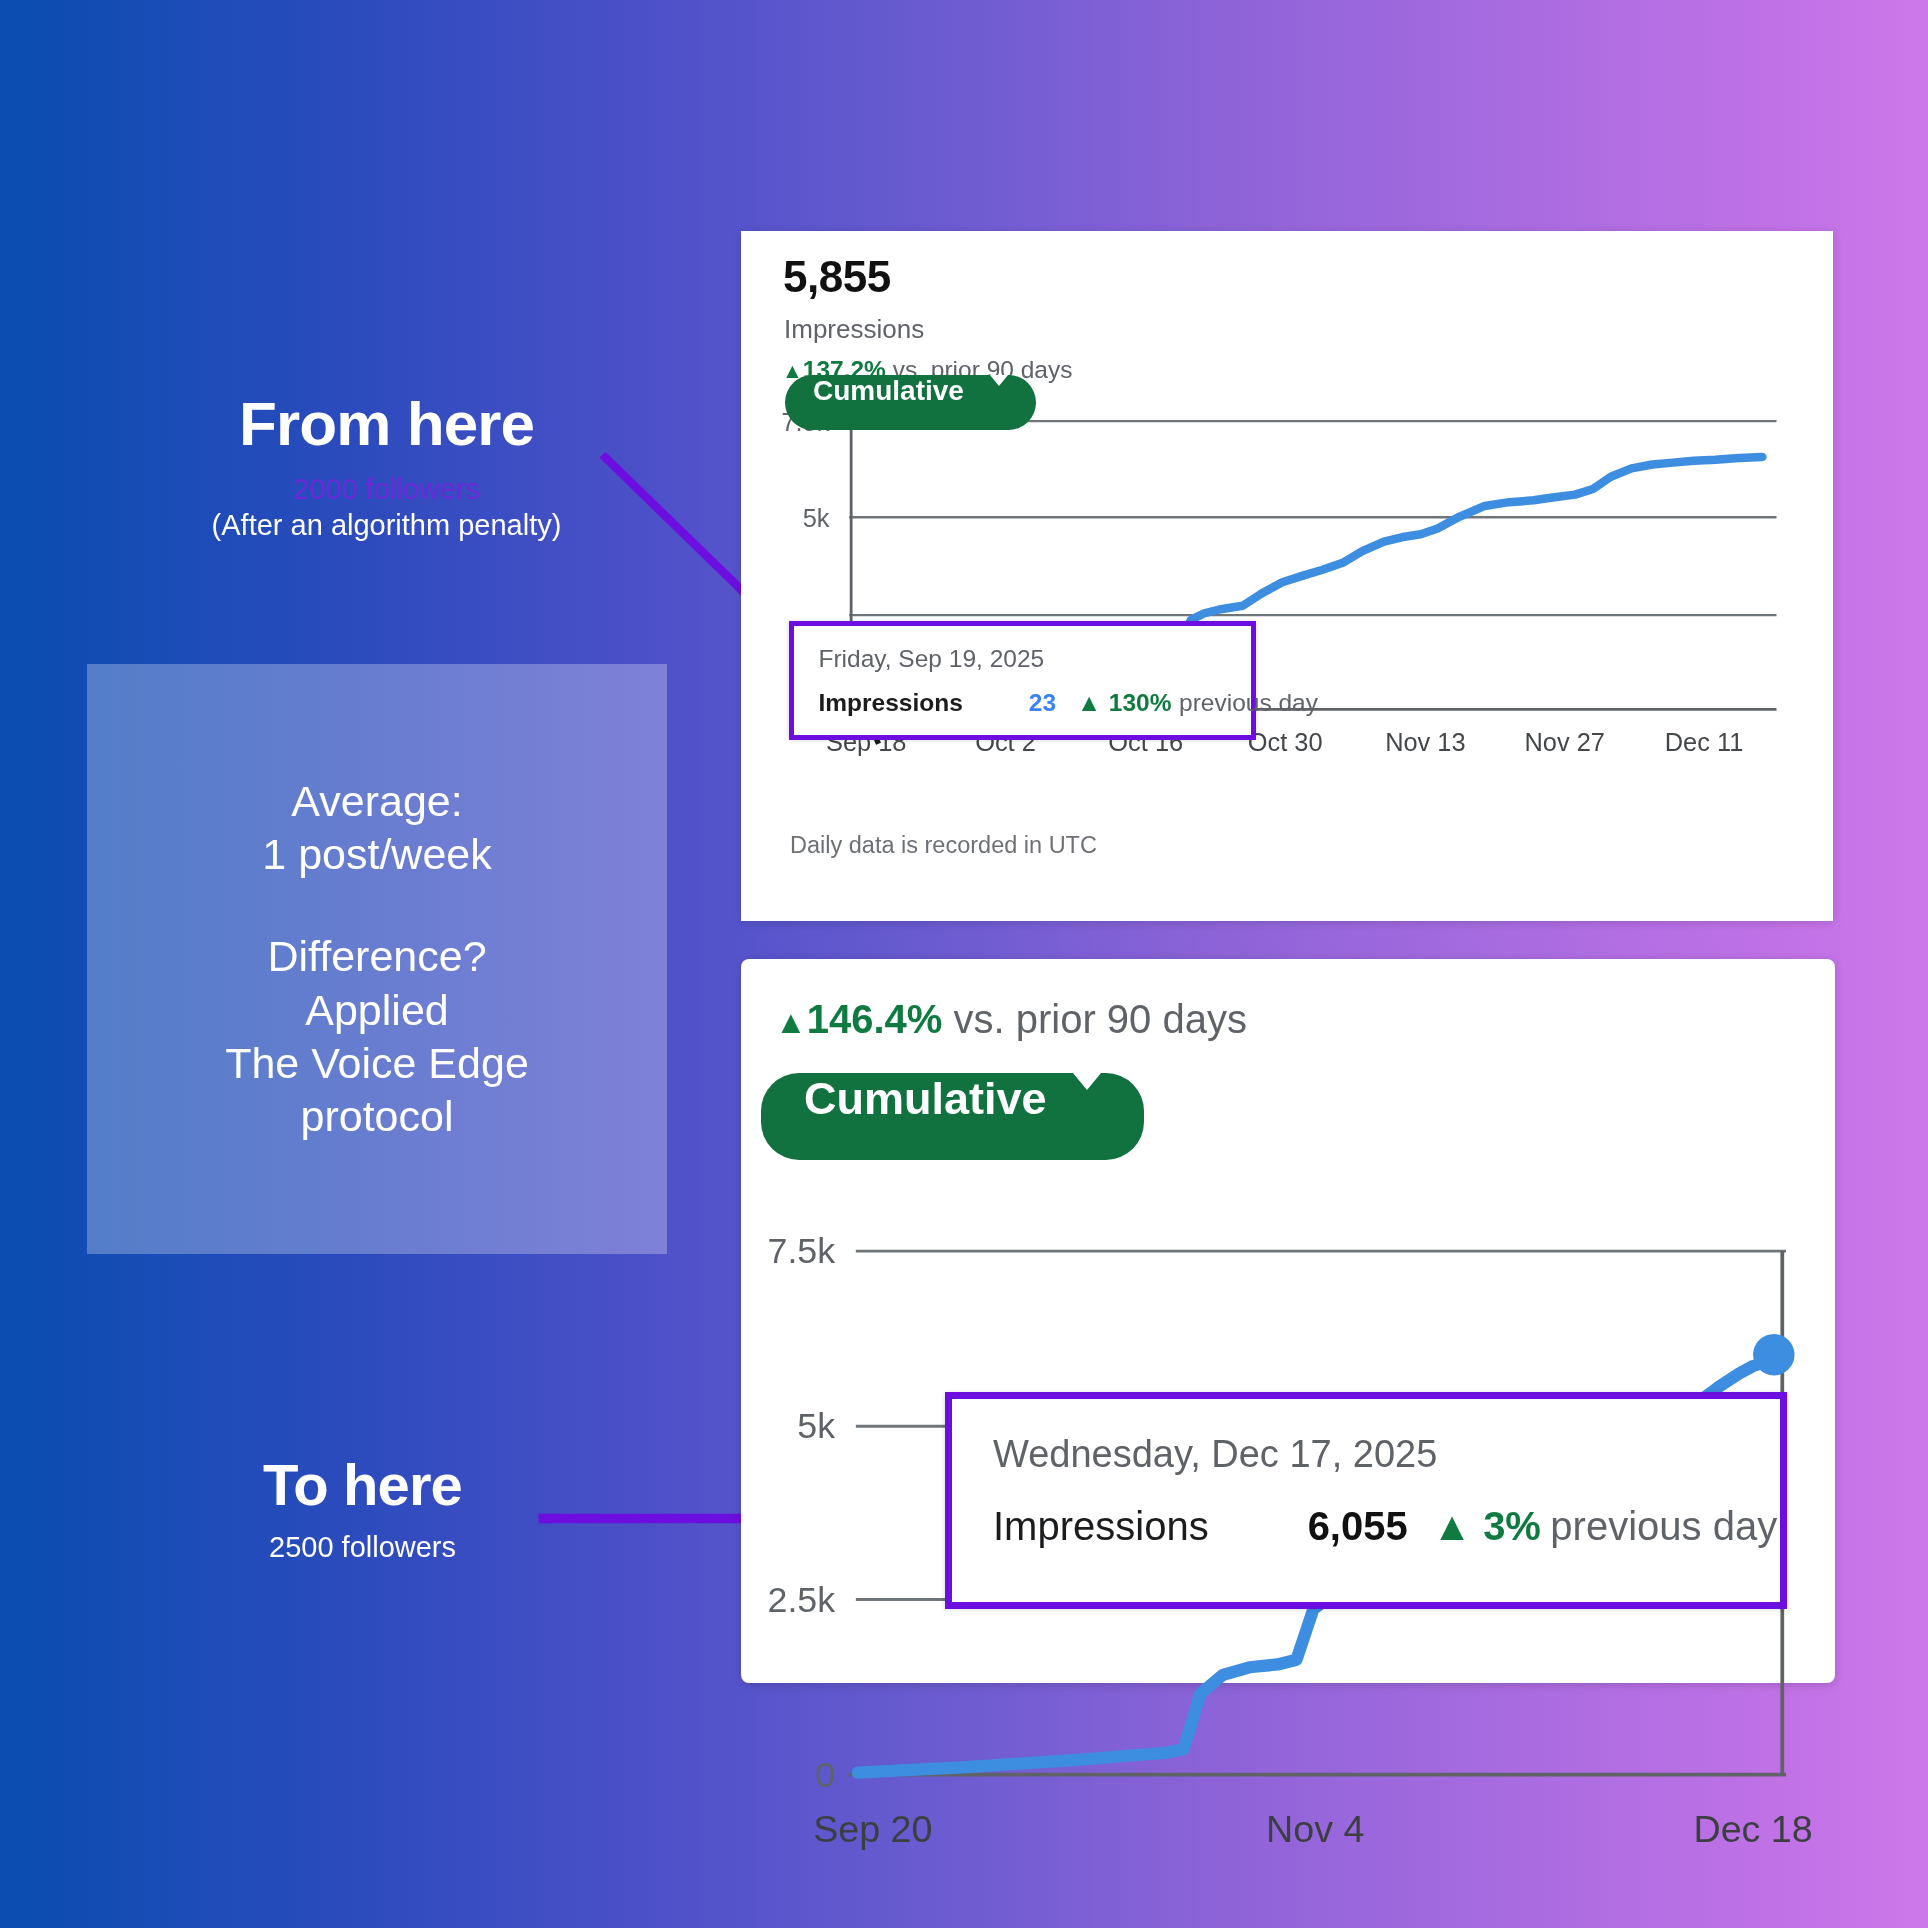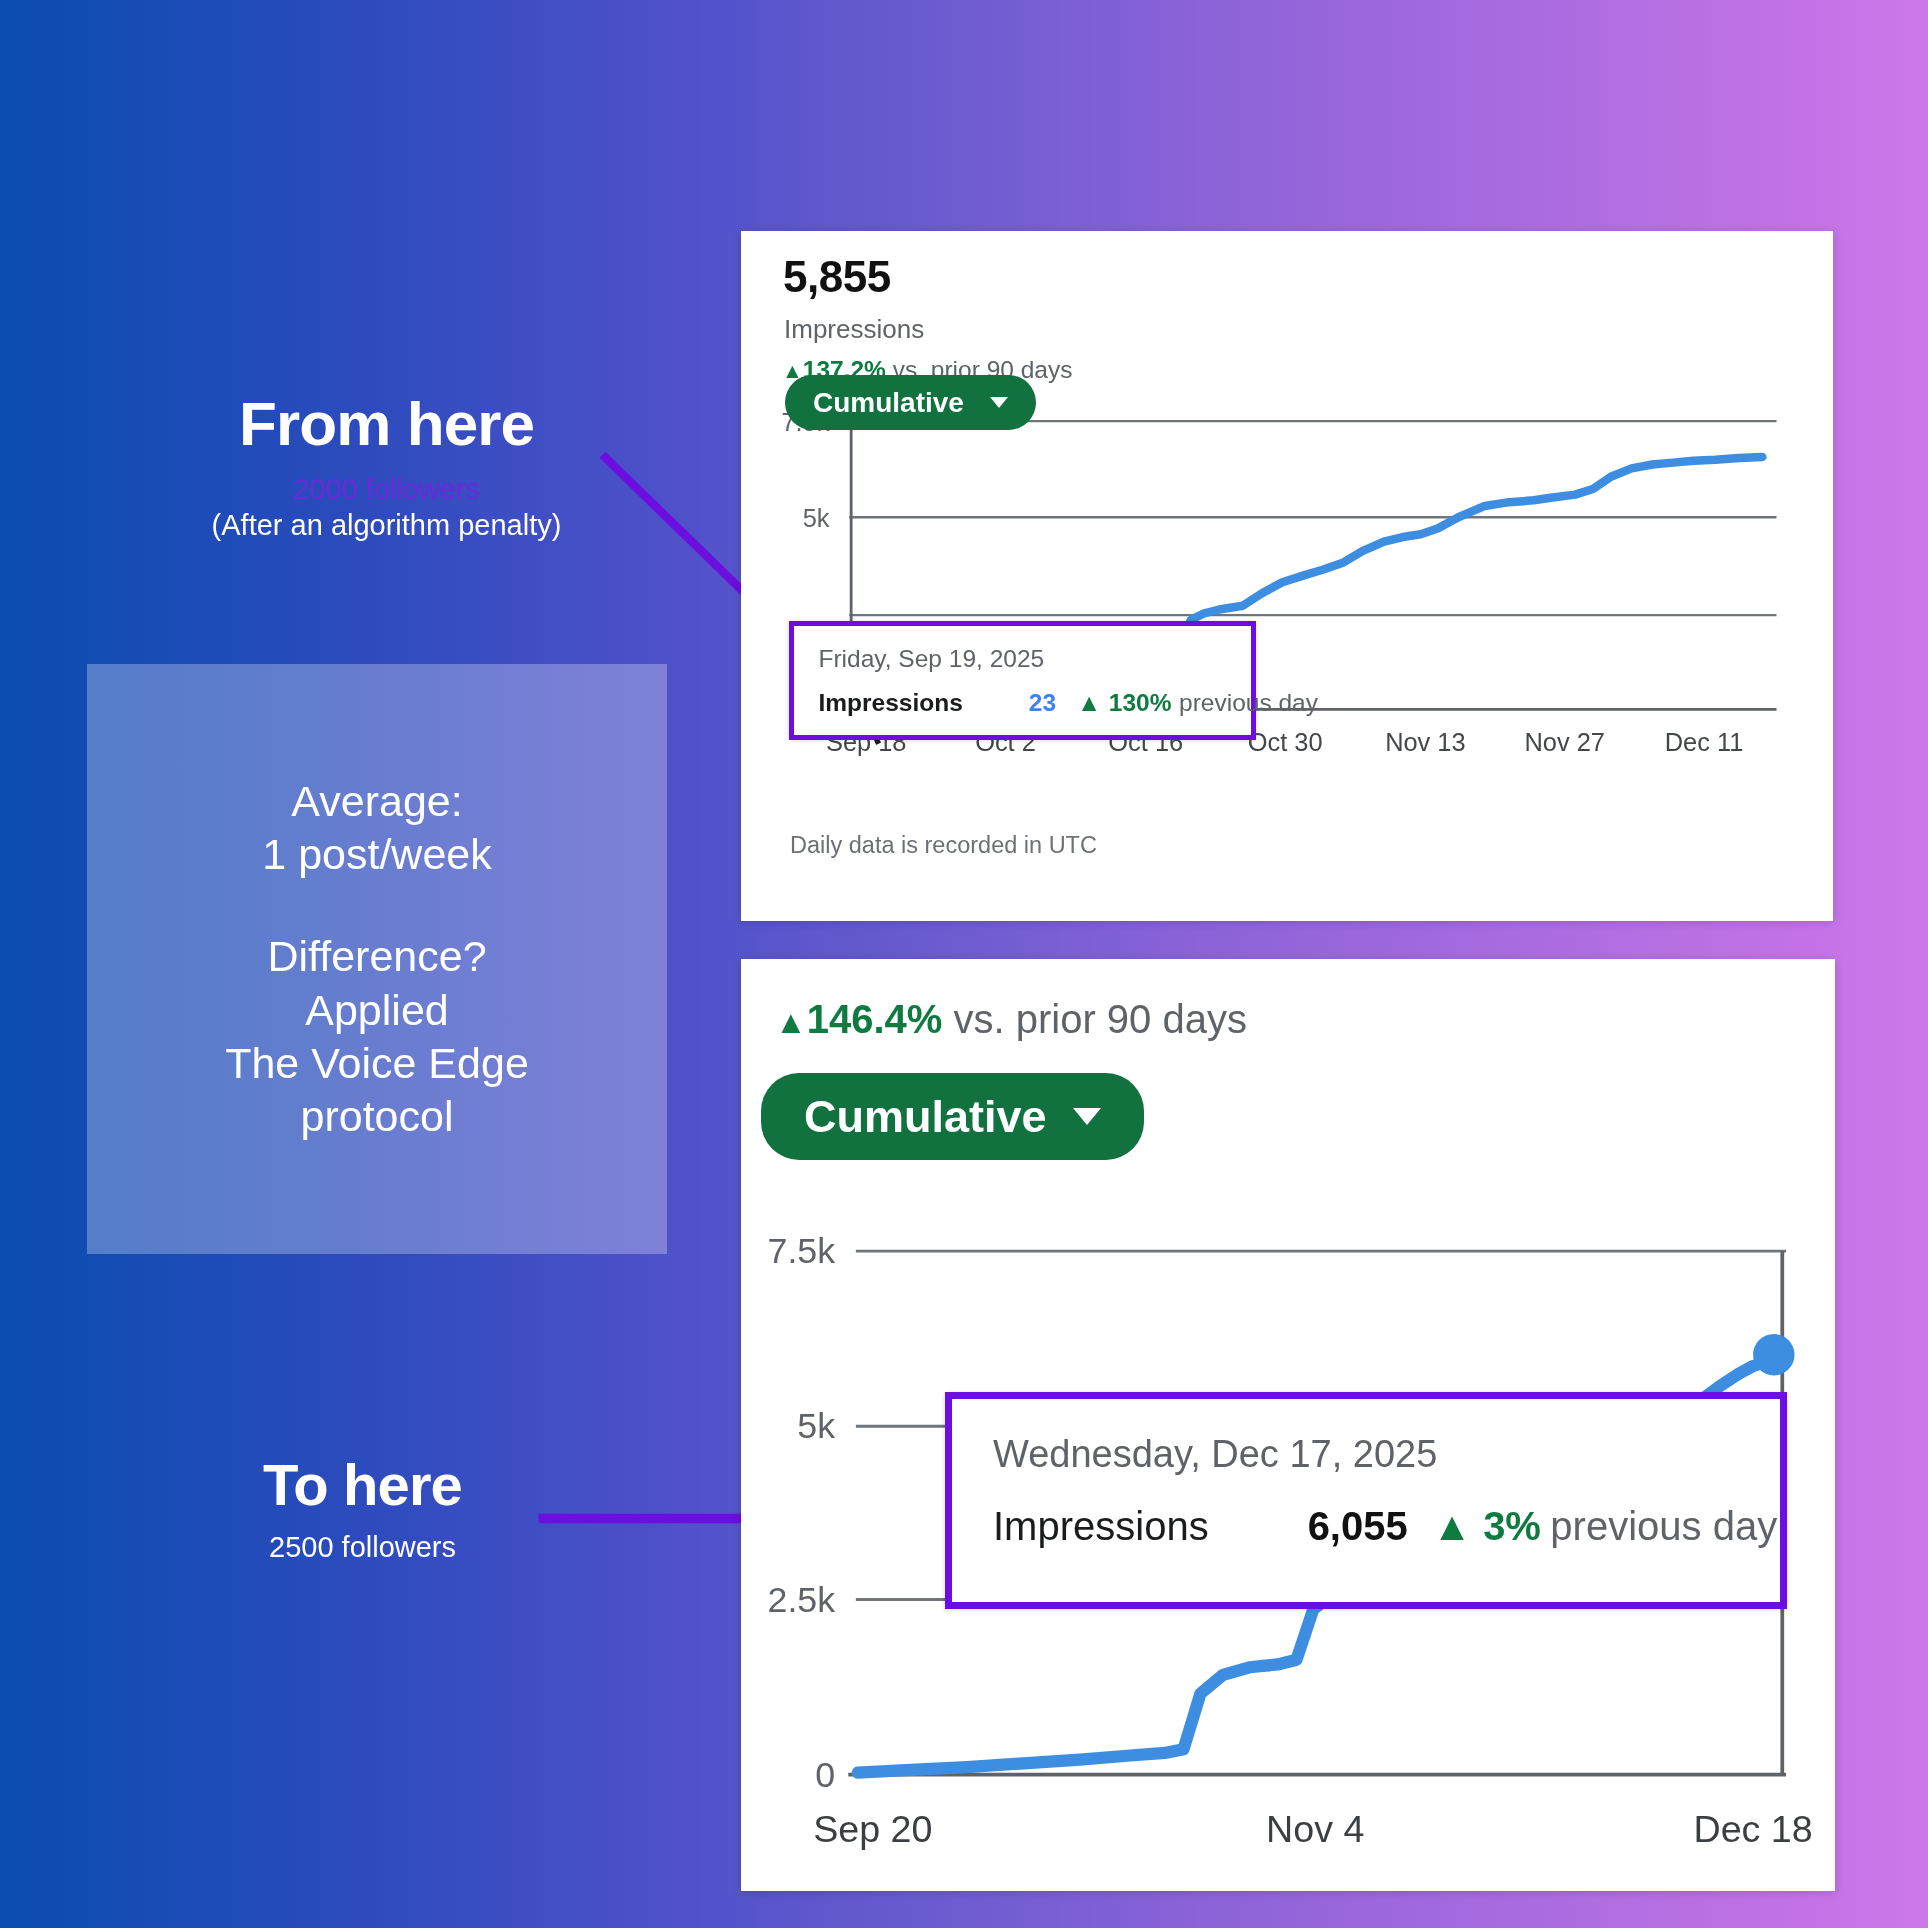--- a/index.html
+++ b/index.html
@@ -31,32 +31,32 @@
   .to-here-sub { font-size:29px; color:#ffffff; margin-top:15px; }
 
   
   .arrow-svg { position:absolute; left:0; top:0; width:1928px; height:1928px; pointer-events:none; }
 
   
   .card {
     position:absolute; background:#ffffff; box-shadow:0 1.9px 9.4px rgba(0,0,0,0.16);text-decoration:underline;
   }
   #card-top { left:741px; top:231px; width:1092px; height:690px; }
-  #card-bottom { left:741px; top:959px; width:1094px; height:932px; }
+  #card-bottom { left:741px; top:959px; width:1094px; height:724px;border-radius:8px; }
 
   
   .big-num { position:absolute; left:42px; top:21px; font-size:44px; font-weight:700; color:#111; letter-spacing:-0.5px; }
   .metric-label { position:absolute; left:43px; top:83px; font-size:26px; color:#5f6368; }
   .delta-row { position:absolute; left:41px; top:125px; font-size:24.5px; color:#5f6368; white-space:nowrap;text-align:center; }
   .delta-up { color:#0f7b41; font-weight:700; }
   .tri { color:#0f7b41; font-size:21px; }
 
   .pill {
     position:absolute; background:#11713f; color:#fff; border-radius:38px;
-    display:flex; align-items:center; gap:26px; font-weight:700; cursor:pointer;
+    display:flex; gap:26px; font-weight:700; cursor:pointer;
   }
   #pill-top { left:785px; top:375px; height:55px; padding:0 28px; font-size:28px; }
   #pill-bottom { left:761px; top:1073px; height:87px; padding:0 43px; font-size:45px; }
   .caret { width:0;height:0;border-left:9.4px solid transparent;border-right:9.4px solid transparent;border-top:11.3px solid #fff; }
   #pill-bottom .caret { border-left-width:14px;border-right-width:14px;border-top-width:17px; }
 
   .footnote { position:absolute; left:49px; top:601px; font-size:23.5px; color:#6d7176; }
 
   
   .chart-svg { position:absolute; }

